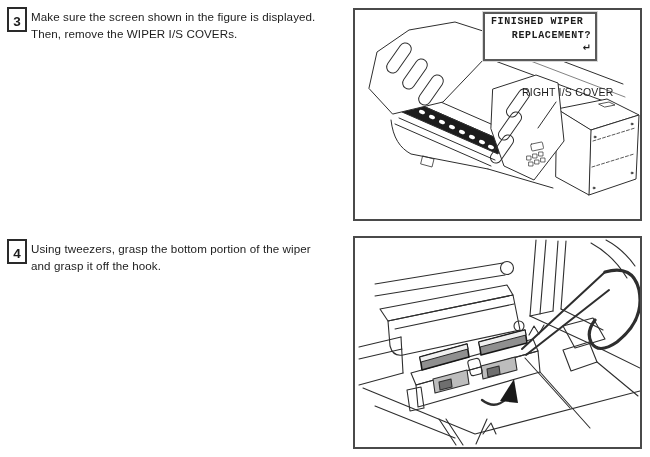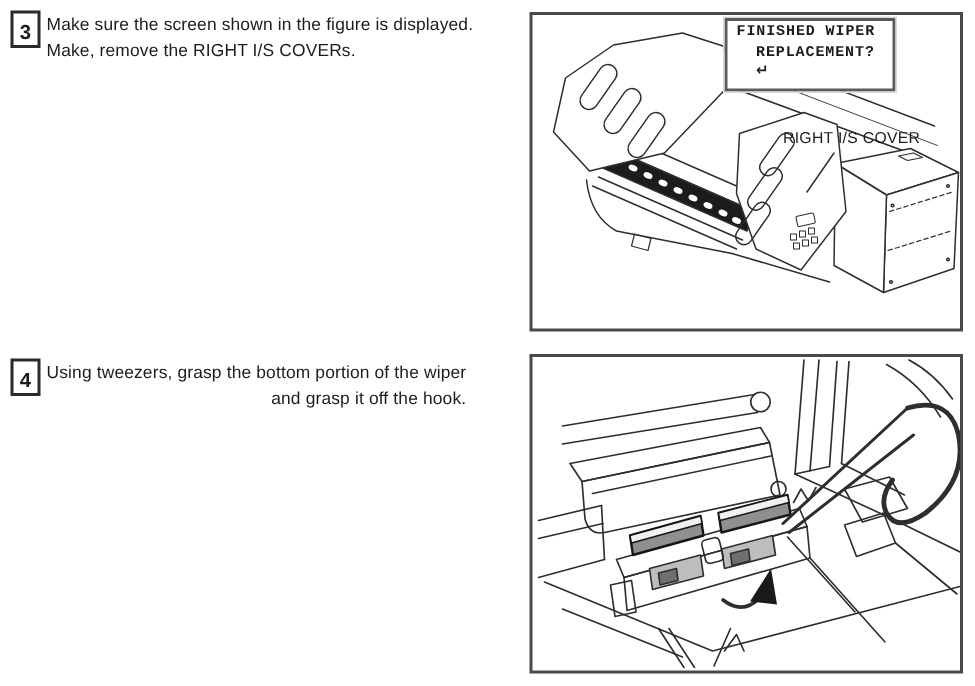--- a/index.html
+++ b/index.html
@@ -23,35 +23,35 @@
   }
   #fig1{left:353px;top:8px;}
   #fig2{left:353px;top:236px;}
   .fig svg{position:absolute;left:0;top:0;}
   .lcd{
     position:absolute;left:97px;top:2px;width:114px;box-sizing:border-box;
     border:2px solid #5a5a5a;outline:1px solid #d9d9d9;background:#fff;
     font-family:"Liberation Mono","DejaVu Sans Mono",monospace;font-weight:bold;
     font-size:10px;line-height:12.5px;letter-spacing:0.6px;padding:2px 4px 3px 6px;margin-left:31px;
   }
-  .lcd-line2{padding-left:13px;}
+  .lcd-line2{padding-left:13px;text-align:right;}
   .ret{font-family:"DejaVu Sans",sans-serif;letter-spacing:0;}
   .cover-label{position:absolute;left:167px;top:76px;font-size:10.5px;letter-spacing:0.2px;}
 </style>
 </head>
 <body>
 
 <div class="page">
 
   <div class="badge" style="left:7px;top:7px;">
     <span>3</span>
   </div>
   <div class="step-text" style="left:31px;top:8px;">
     <div>Make sure the screen shown in the figure is displayed.</div>
-    <div>Make, remove the RIGHT I/S COVERs.</div>
+    <div>Then, remove the WIPER I/S COVERs.</div>
   </div>
 
   <div class="fig" id="fig1">
     <svg width="285" height="209" viewBox="0 0 285 209">
       <g fill="none" stroke="#2e2e2e" stroke-width="1" stroke-linejoin="round" stroke-linecap="round">
 
         <path d="M128,21 L268,74"></path>
         <path d="M131,34 L270,87" stroke-width="0.6"></path>
         <path d="M132,48 L273,100"></path>
 
@@ -111,21 +111,21 @@
     <div class="lcd">
       <div>FINISHED WIPER</div>
       <div class="lcd-line2"><span>REPLACEMENT?</span><span class="ret"> ↵</span></div>
     </div>
     <div class="cover-label">RIGHT I/S COVER</div>
   </div>
 
   <div class="badge" style="left:7px;top:239px;">
     <span>4</span>
   </div>
-  <div class="step-text" style="left:31px;top:240px;text-align:right;">
+  <div class="step-text" style="left:31px;top:240px;">
     <div>Using tweezers, grasp the bottom portion of the wiper</div>
     <div>and grasp it off the hook.</div>
   </div>
 
   <div class="fig" id="fig2">
     <svg width="285" height="209" viewBox="0 0 285 209">
       <g fill="none" stroke="#2e2e2e" stroke-width="1.1" stroke-linejoin="round" stroke-linecap="round">
 
         <path d="M20,46 L148,25"></path>
         <path d="M20,58 L150,37"></path>

